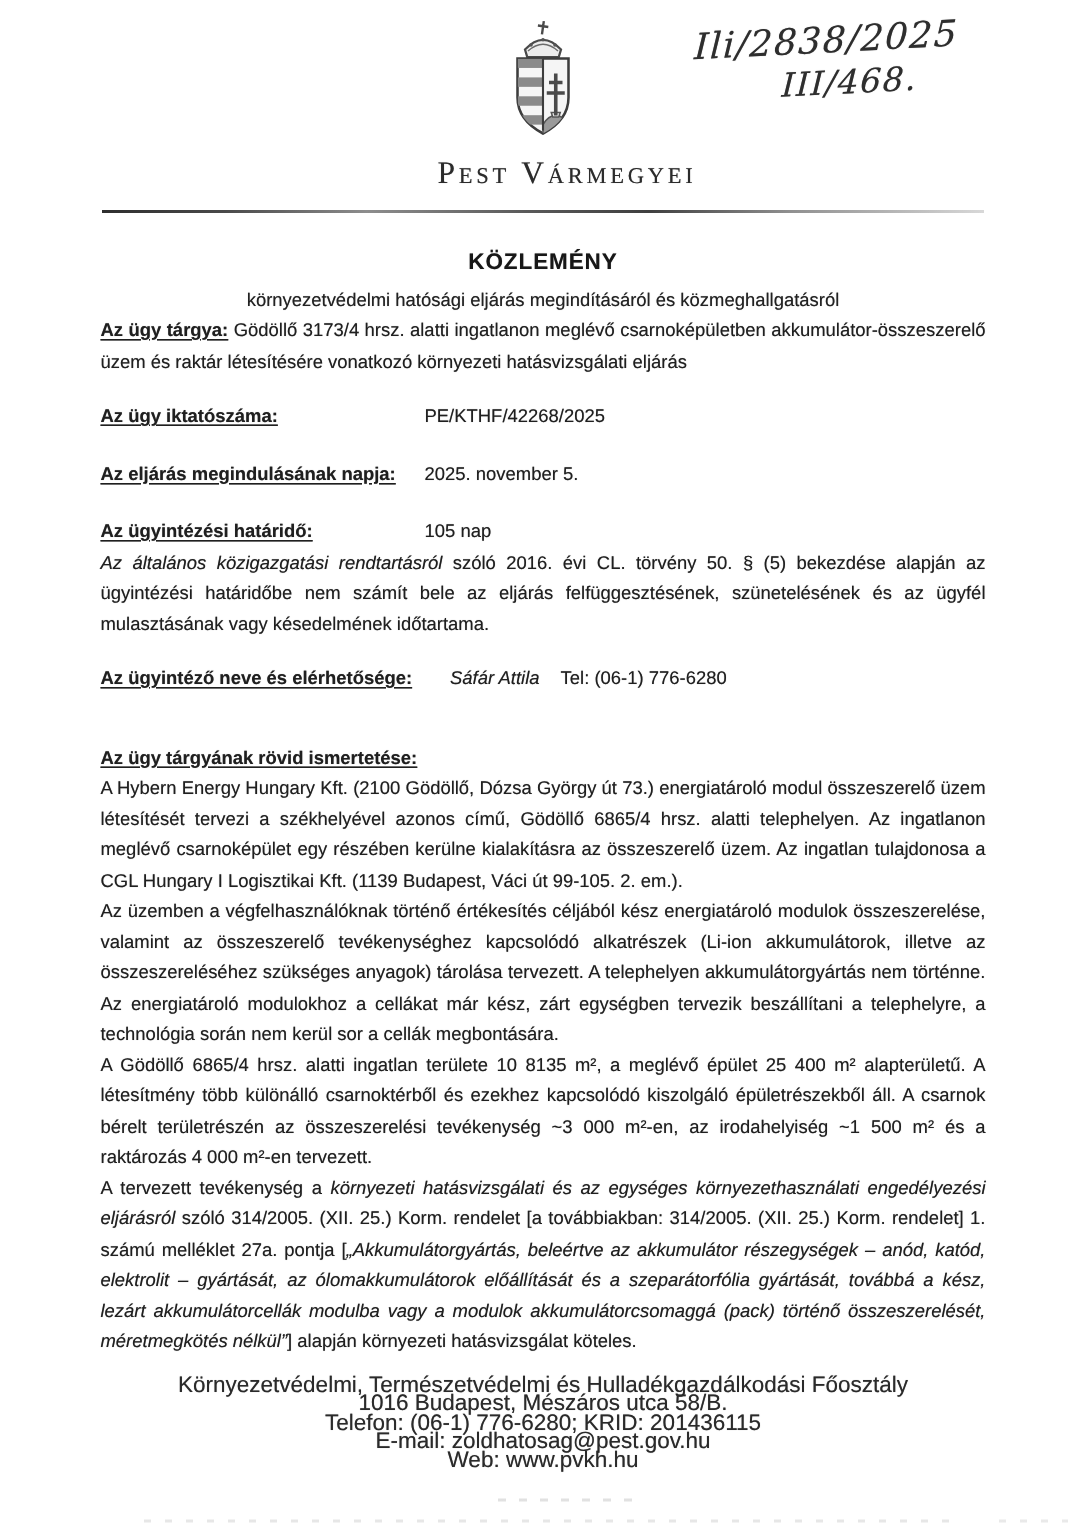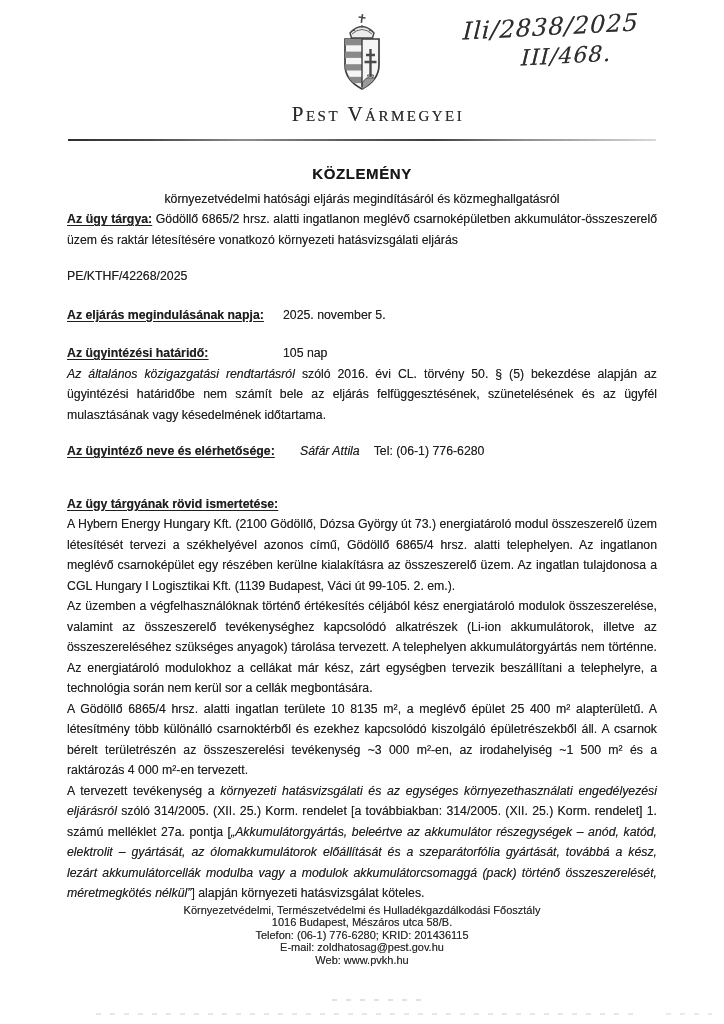--- a/index.html
+++ b/index.html
@@ -62,22 +62,22 @@
   .row-officer{ margin-top:16px; }
   .row-officer .lbl{ width:auto; min-width:216px; }
   .row-officer .officer-name{ margin-left:17px;font-style:italic; }
   .row-officer .officer-phone{ margin-left:14px; }
 
   .section-heading{ margin-top:32px; }
   em.it{ font-style:italic; }
 
   
   .footer{
-    text-align:center;
-    font-size:11px; line-height:12.5px; color:#2a2a2a;
+    margin-top:13px; text-align:center;
+    font-size:15px; line-height:12.5px; color:#2a2a2a;
   }
 
   
   .artifact{ position:absolute; background:repeating-linear-gradient(90deg,#c9c9c9 0 5px,transparent 5px 14px); opacity:.55; }
   .artifact-1{ left:332px; bottom:23px; width:90px; height:2px; }
   .artifact-2{ left:96px; bottom:9px; width:540px; height:2px; opacity:.45; }
   .artifact-3{ right:12px; bottom:9px; width:46px; height:2px; opacity:.4; }
 </style>
 </head>
 <body>
@@ -127,23 +127,24 @@
     <div class="org org-l1">Pest Vármegyei</div>
   </div>
 
   <div class="rule"></div>
 
   <div class="content">
 
     <div class="doc-title">KÖZLEMÉNY</div>
     <div class="doc-subtitle">környezetvédelmi hatósági eljárás megindításáról és közmeghallgatásról</div>
 
-    <p class="jpara mt-subject"><span class="lbl">Az ügy tárgya:</span><span> Gödöllő 6865/2 hrsz. alatti ingatlanon meglévő csarnoképületben akkumulátor-összeszerelő üzem és raktár létesítésére vonatkozó környezeti hatásvizsgálati eljárás</span></p>
+    <p class="jpara mt-subject"><span class="lbl">Az ügy tárgya:</span><span> Gödöllő 3173/4 hrsz. alatti ingatlanon meglévő csarnoképületben akkumulátor-összeszerelő üzem és raktár létesítésére vonatkozó környezeti hatásvizsgálati eljárás</span></p>
 
     <div class="row row-1">
+      <span class="lbl">Az ügy iktatószáma:</span>
       <span class="val">PE/KTHF/42268/2025</span>
     </div>
 
     <div class="row row-n">
       <span class="lbl">Az eljárás megindulásának napja:</span>
       <span class="val">2025. november 5.</span>
     </div>
 
     <div class="row row-n">
       <span class="lbl">Az ügyintézési határidő:</span>

